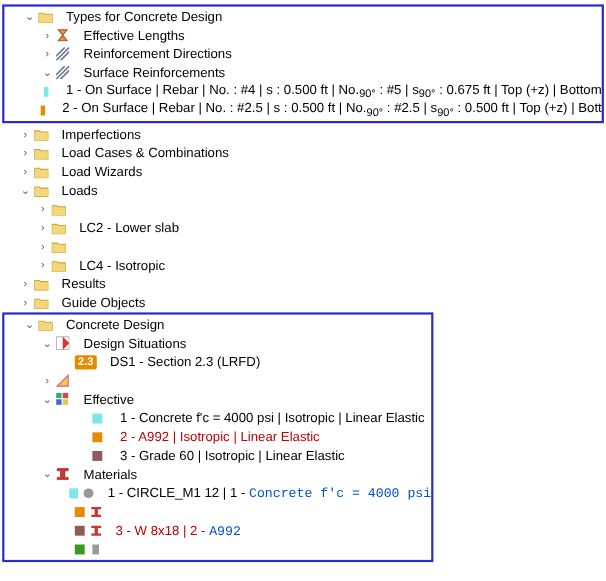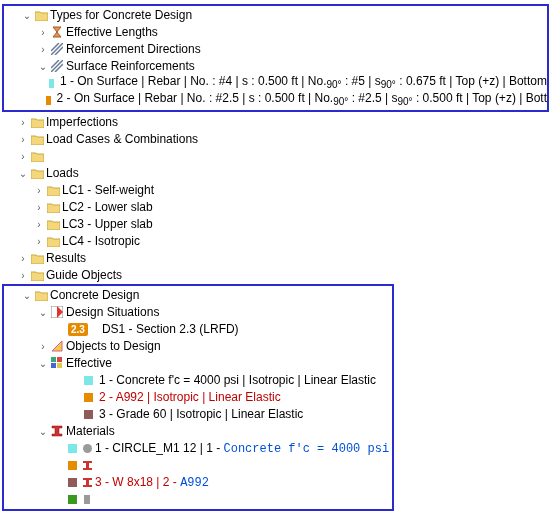--- a/index.html
+++ b/index.html
@@ -33,38 +33,38 @@
     display:inline-block;
     text-align:center;
   }
   .folder-icon svg { vertical-align:-2px; }
   .swatch {
     width: 9px; height: 9px;
     display:inline-block;
     margin-right: 4px;
     vertical-align: -1px;
   }
-  .label { padding-left: 2px; }
+  .label { padding-left: 12px; }
   .hlbox {
     border: 2px solid #2a2acf;
     margin: 0 2px 2px 2px;
     padding: 1px 0;
   }
   .red { color:#c00000; }
   .blue { color:#0050d8;font-family:Liberation Mono, monospace; }
   .badge {
     background:#e68a00;
     color:#fff;
     font-weight:bold;
     font-size:10px;
     padding:0 3px;
     border-radius:2px;
     display:inline-block;
     line-height:13px;
-    margin-right:12px;
+    margin-right:0;
     vertical-align:1px;
   }
 </style>
 </head>
 <body>
 
 <div class="hlbox">
   <div class="row">
     <span class="indent"></span>
     <span class="toggle">⌄</span>
@@ -147,55 +147,54 @@
         <path d="M0 2h5l1 1h7v8H0z" fill="#f3d77a" stroke="#c9a93e"></path>
       </svg></span>
   <span class="label">Load Cases &amp; Combinations</span>
 </div>
 <div class="row">
   <span class="indent"></span>
   <span class="toggle">›</span>
   <span class="folder-icon"><svg width="13" height="11">
         <path d="M0 2h5l1 1h7v8H0z" fill="#f3d77a" stroke="#c9a93e"></path>
       </svg></span>
+  <span class="label">Load Wizards</span>
 </div>
 <div class="row">
   <span class="indent"></span>
   <span class="toggle">⌄</span>
   <span class="folder-icon"><svg width="13" height="11">
         <path d="M0 2h5l1 1h7v8H0z" fill="#f3d77a" stroke="#c9a93e"></path>
       </svg></span>
   <span class="label">Loads</span>
 </div>
 <div class="row">
   <span class="indent"></span>
     <span class="indent"></span>
   <span class="toggle">›</span>
   <span class="folder-icon"><svg width="13" height="11">
         <path d="M0 2h5l1 1h7v8H0z" fill="#f3d77a" stroke="#c9a93e"></path>
       </svg></span>
-  <span class="label">LC1 - Self-weight</span>
 </div>
 <div class="row">
   <span class="indent"></span>
     <span class="indent"></span>
   <span class="toggle">›</span>
   <span class="folder-icon"><svg width="13" height="11">
         <path d="M0 2h5l1 1h7v8H0z" fill="#f3d77a" stroke="#c9a93e"></path>
       </svg></span>
   <span class="label">LC2 - Lower slab</span>
 </div>
 <div class="row">
   <span class="indent"></span>
     <span class="indent"></span>
   <span class="toggle">›</span>
   <span class="folder-icon"><svg width="13" height="11">
         <path d="M0 2h5l1 1h7v8H0z" fill="#f3d77a" stroke="#c9a93e"></path>
       </svg></span>
-  <span class="label">LC3 - Upper slab</span>
 </div>
 <div class="row">
   <span class="indent"></span>
     <span class="indent"></span>
   <span class="toggle">›</span>
   <span class="folder-icon"><svg width="13" height="11">
         <path d="M0 2h5l1 1h7v8H0z" fill="#f3d77a" stroke="#c9a93e"></path>
       </svg></span>
   <span class="label">LC4 - Isotropic</span>
 </div>
@@ -247,21 +246,20 @@
   </div>
   <div class="row">
     <span class="indent"></span>
       <span class="indent"></span>
     <span class="toggle">›</span>
     <span class="folder-icon">
       <svg width="12" height="12">
           <path d="M1 11L11 1L11 11z" fill="#f9c74f" stroke="#c68"></path>
         </svg>
     </span>
-    <span class="label">Objects to Design</span>
   </div>
   <div class="row">
     <span class="indent"></span>
       <span class="indent"></span>
     <span class="toggle">⌄</span>
     <span class="folder-icon">
       <svg width="12" height="12">
           <rect x="0" y="0" width="5" height="5" fill="#3a7"></rect>
           <rect x="6" y="0" width="5" height="5" fill="#d44"></rect>
           <rect x="0" y="6" width="5" height="5" fill="#46d"></rect>

